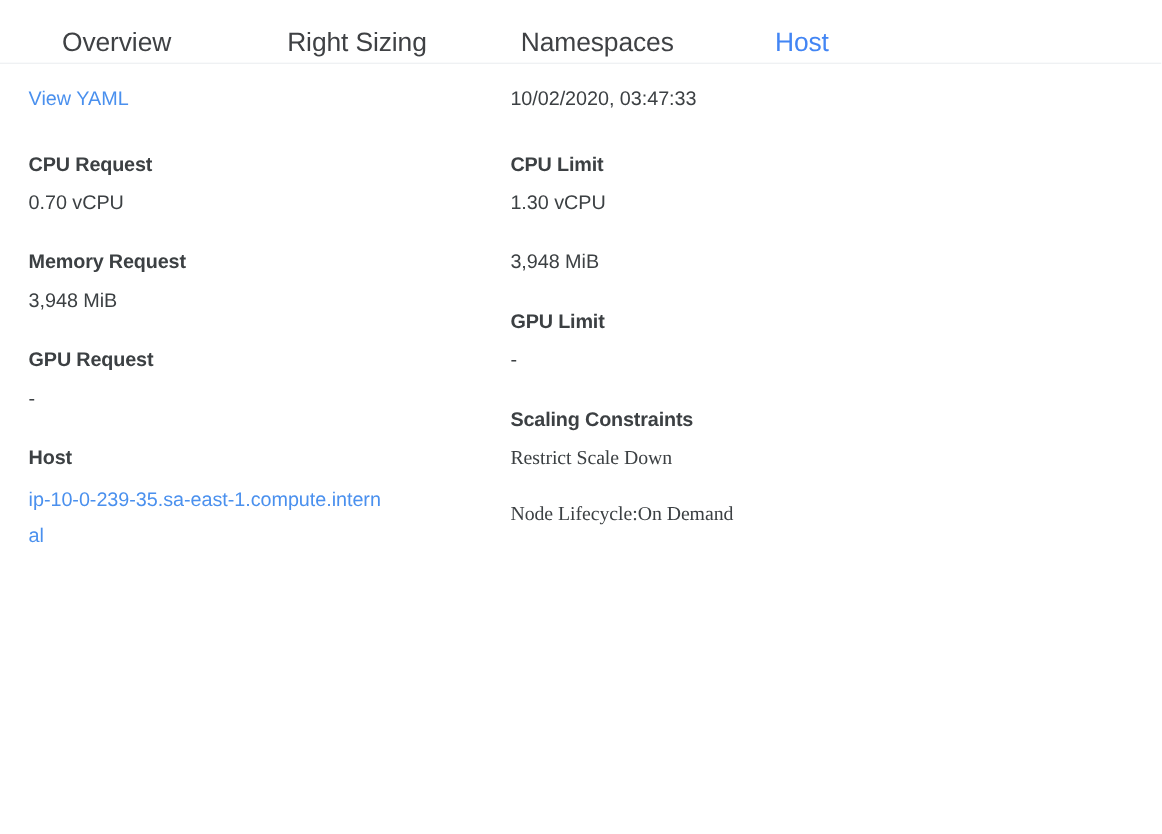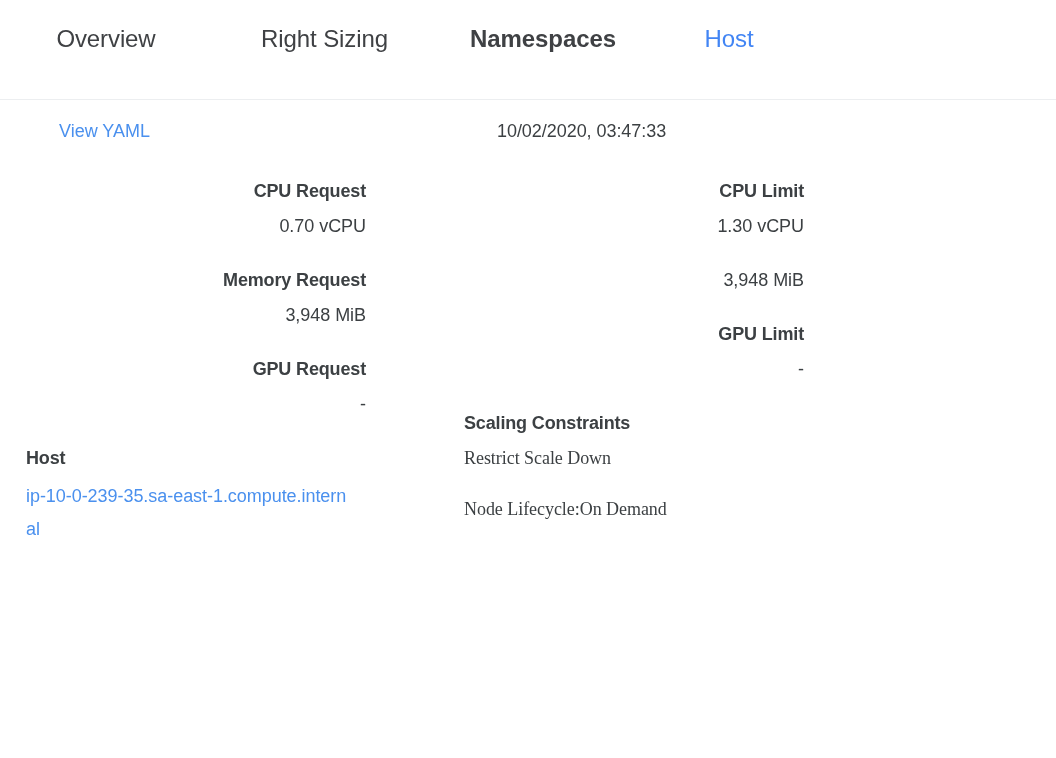--- a/index.html
+++ b/index.html
@@ -16,21 +16,21 @@
     position: relative;
     width: 1056px;
     height: 758px;
     background: #ffffff;
     overflow: hidden;
   }
 
   
   .tabbar {
     position: relative;
-    height: 100px;
+    height: 58px;
     width: 1056px;
     border-bottom: 1px solid #eceef0;
     display: flex;
     align-items: flex-start;
   }
 
   .tab {
     position: relative;
     height: 77px;
     display: flex;
@@ -42,21 +42,21 @@
     letter-spacing: -0.1px;
     padding: 0 10px;
     cursor: pointer;
     user-select: none;
     white-space: nowrap;
   }
 
   .tab-0 { width: 212px; }
   .tab-1 { width: 247px; }
   .tab-2 { width: 225px; }
-  .tab-3 { width: 212px; font-weight: bold; }
+  .tab-3 { width: 212px; }
   .tab-4 { width: 160px; }
 
   .tab.is-active {
     color: #4285f4;
     font-weight: 400;
   }
 
   .col {
     position: absolute;
     top: 0;
@@ -123,22 +123,22 @@
 
   .timestamp {
     font-size: 18px;
     font-weight: 400;
     color: #3c4043;
     line-height: 26px;
     letter-spacing: -0.05px;
   }
 
   
-  .row-first  { margin-bottom: 34px; margin-left: 33px; }
-  .row-gap    { margin-bottom: 28px; text-align: right; }
+  .row-first  { margin-bottom: 34px; }
+  .row-gap    { margin-bottom: 28px; }
 
   .constraints-block { margin-top: 2px; }
 
   .constraint-line {
     font-size: 18px;
     font-weight: 400;
     color: #3c4043;
     line-height: 26px;
     letter-spacing: -0.05px;
     margin-bottom: 25px;

